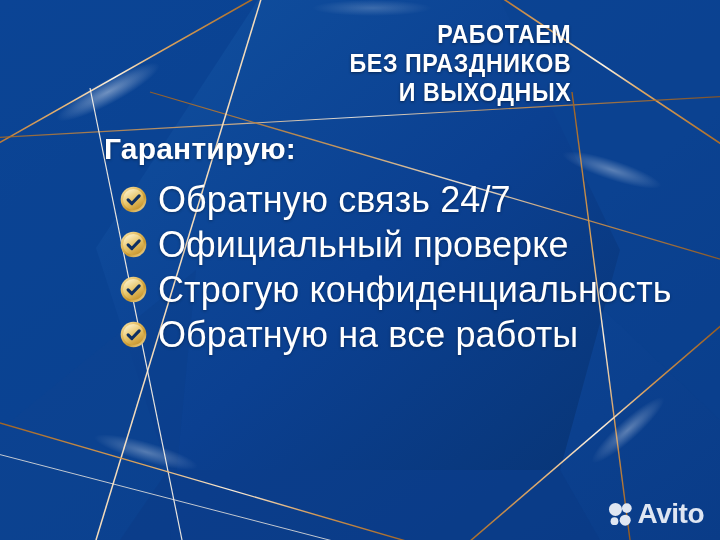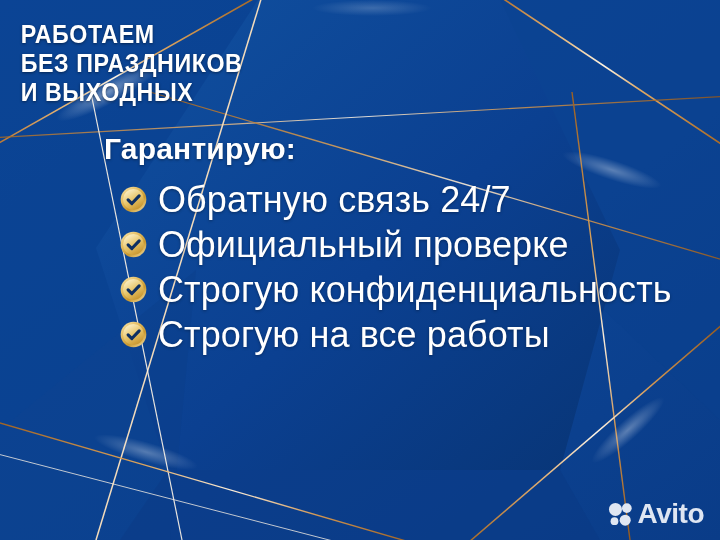--- a/index.html
+++ b/index.html
@@ -25,21 +25,21 @@
     height: 540px;
     display: block;
   }
 
   
   .header {
     position: absolute;
     top: 20px;
     left: 0;
     width: 592px;
-    text-align: left;
+    text-align: right;
     z-index: 5;
   }
   .header-line {
     color: #ffffff;
     font-weight: bold;
     font-size: 25px;
     line-height: 29px;
     letter-spacing: 0.6px;
     text-shadow: 0 1px 3px rgba(0,0,0,0.45);
     transform: scaleX(0.93);
@@ -259,21 +259,21 @@
         </svg>
         <span class="bullet-text">Строгую конфиденциальность</span>
       </li>
 
       <li class="bullet-row">
         <svg class="check-icon" viewBox="0 0 40 40">
           <circle cx="20" cy="20" r="19" fill="url(#g1)"></circle>
           <circle cx="20" cy="20" r="15.5" fill="url(#g1i)"></circle>
           <path d="M12 20.5 L17.6 26 L28.4 14.6" fill="none" stroke="#0d2f63" stroke-width="4.6" stroke-linecap="round" stroke-linejoin="round"></path>
         </svg>
-        <span class="bullet-text">Строгую на все работы</span>
+        <span class="bullet-text">Обратную на все работы</span>
       </li>
 
     </ul>
   </div>
 
   <div class="avito-logo">
     <svg class="avito-mark" viewBox="0 0 40 40">
       <circle cx="13" cy="13" r="10" fill="#dfe6f2"></circle>
       <circle cx="30.5" cy="11" r="7.5" fill="#dfe6f2"></circle>
       <circle cx="11.5" cy="31" r="6" fill="#dfe6f2"></circle>

